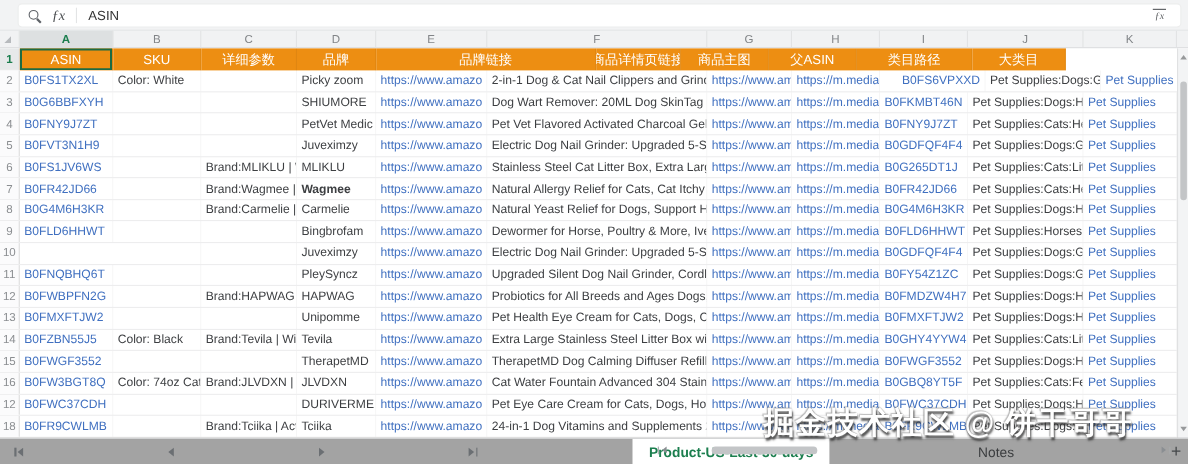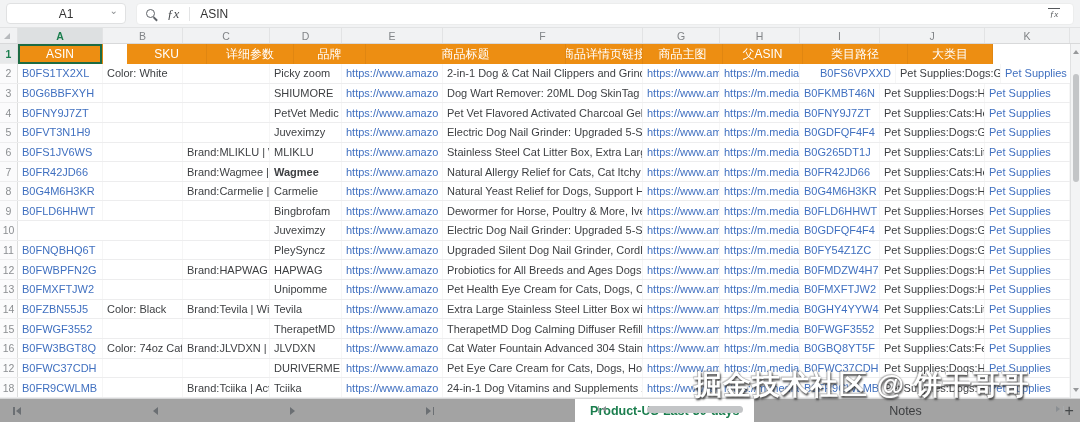--- a/index.html
+++ b/index.html
@@ -80,24 +80,20 @@
   .watermark{position:absolute;left:694px;top:366px;z-index:40;font-size:28px;font-weight:bold;color:#fff;
              letter-spacing:1px;white-space:nowrap;
              text-shadow:1px 2px 2px rgba(45,45,45,.85),-1px -1px 1px rgba(140,140,140,.5),0 0 1px rgba(60,60,60,.6);}
 </style>
 </head>
 <body>
 
 <div class="sheet">
 
   <div class="toolbar">
-    <div class="namebox">
-      <span>A1</span>
-      <span class="chev">⌄</span>
-    </div>
     <div class="fbar">
       <span class="lens"></span>
       <span class="fx">ƒx</span>
       <span class="fdiv"></span>
       <span>ASIN</span>
       <span class="collapse">
         <span class="cbar"></span>
         <span class="cfx">ƒx</span>
       </span>
     </div>
@@ -117,24 +113,24 @@
       <div class="cletter" style="width: 80px;">H</div>
       <div class="cletter" style="width: 80px;">I</div>
       <div class="cletter" style="width: 105px;">J</div>
       <div class="cletter" style="width: 85px;">K</div>
       <div class="cletter filler" style="width: 10px;"></div>
     </div>
 
   <div class="headrow" id="headrow">
       <div class="rnum selr">1</div>
       <div class="hcell a1" style="width: 85px;">ASIN</div>
-      <div class="hcell" style="width: 80px; margin-left: 24px;">SKU</div>
+      <div class="hcell" style="width: 80px;">SKU</div>
       <div class="hcell" style="width: 87px;">详细参数</div>
       <div class="hcell" style="width: 72px;">品牌</div>
-      <div class="hcell" style="width: 200px;">商品标题</div>
+      <div class="hcell" style="width: 200px;">品牌链接</div>
       <div class="hcell" style="width: 77px;">商品详情页链接</div>
       <div class="hcell" style="width: 80px;">商品主图</div>
       <div class="hcell" style="width: 80px;">父ASIN</div>
       <div class="hcell" style="width: 105px;">类目路径</div>
       <div class="hcell" style="width: 85px;">大类目</div>
     </div>
 
   <div class="rows" id="gridrows">
       <div class="r">
         <div class="rnum">2</div>

